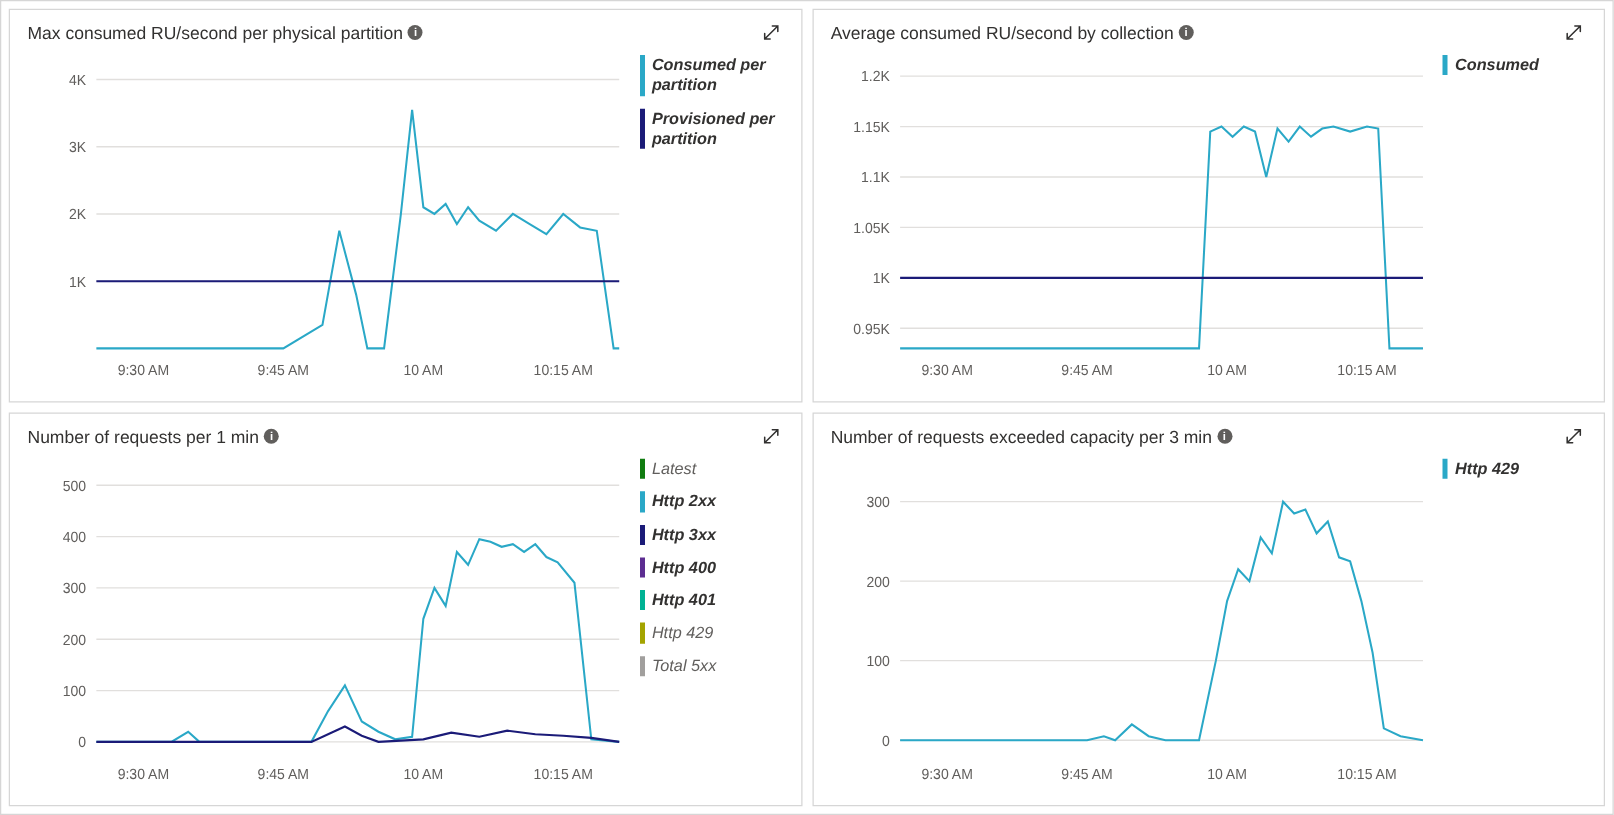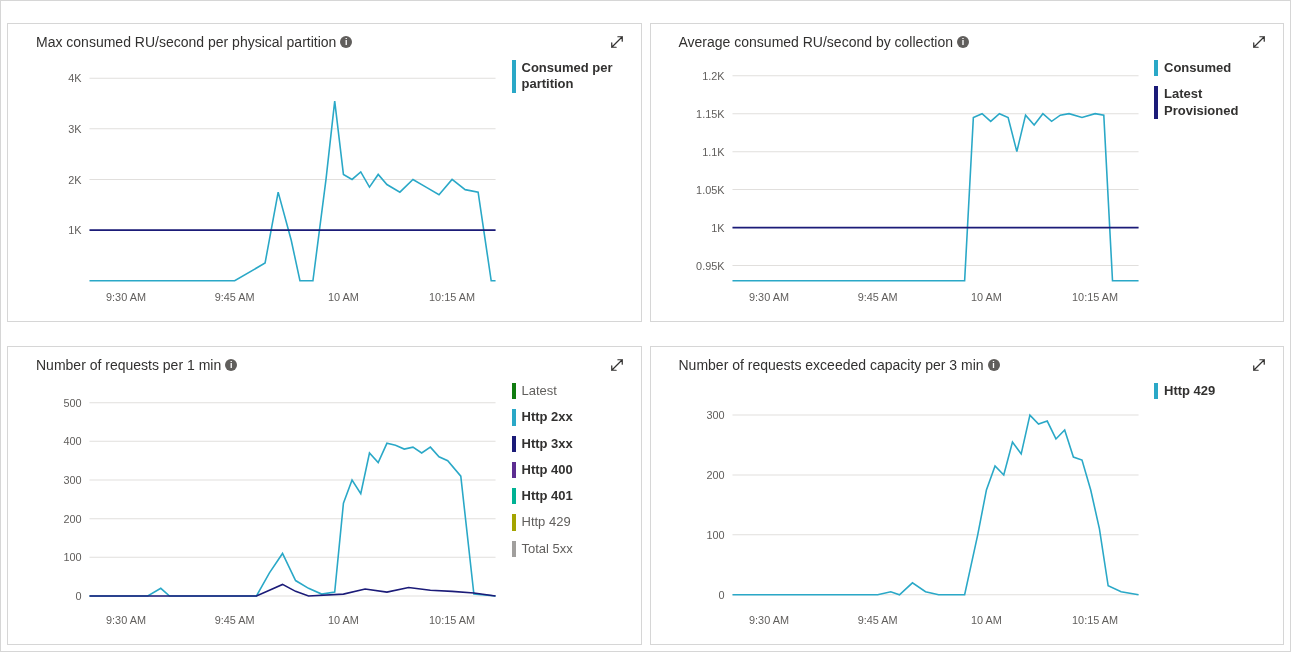--- a/index.html
+++ b/index.html
@@ -20,23 +20,22 @@
     grid-template-rows: 1fr 1fr;
     gap: 8px;
     width: 100%;
     height: 100%;
   }
   .card {
     border: 1px solid #d6d6d6;
     background: #fff;
     display: flex;
     flex-direction: column;
-    padding: 8px 14px 8px 28px;
+    padding: 8px 14px 8px 14px;
     position: relative;
-    margin-top: 16px;
   }
   .card-header {
     display: flex;
     align-items: center;
     justify-content: space-between;
     margin-bottom: 4px;
   }
   .card-title-wrap {
     display: flex;
     align-items: center;
@@ -86,20 +85,21 @@
     flex-direction: column;
     gap: 10px;
     padding-top: 4px;
   }
   .legend-item {
     display: flex;
     align-items: flex-start;
     gap: 6px;
     font-size: 13px;
     line-height: 1.25;
+    font-style: italic;
   }
   .legend-swatch {
     width: 4px;
     align-self: stretch;
     min-height: 14px;
     flex-shrink: 0;
   }
   .legend-label { color: #323130; }
   .legend-label.muted { color: #605e5c; font-weight: 400; }
   .legend-label.bold { font-weight: 600; }
@@ -141,20 +141,24 @@
             <text class="axis-text" x="310.35974304068526" y="243" text-anchor="middle">10 AM</text>
             <text class="axis-text" x="420.1027837259102" y="243" text-anchor="middle">10:15 AM</text>
             <path class="series-line" d="M54.0,223.0 L200.6,223.0 L231.3,205.4 L244.5,135.1 L257.7,182.8 L266.5,223.0 L279.6,223.0 L292.8,122.5 L301.6,44.7 L310.4,117.5 L319.1,122.5 L327.9,115.0 L336.7,130.1 L345.5,117.5 L354.3,127.5 L367.4,135.1 L380.6,122.5 L393.8,130.1 L406.9,137.6 L420.1,122.5 L433.3,132.6 L446.4,135.1 L459.6,223.0 L464.0,223.0 " stroke="#2aa8c7" stroke-width="1.6"></path>
             <path class="series-line" d="M54.0,172.8 L464.0,172.8 " stroke="#1b1b78" stroke-width="2.2"></path>
           </svg>
         </div>
         <div class="legend">
           <div class="legend-item">
             <div class="legend-swatch" style="background: rgb(42, 168, 199);"></div>
             <span class="legend-label bold">Consumed per partition</span>
+          </div>
+          <div class="legend-item">
+            <div class="legend-swatch" style="background: rgb(27, 27, 120);"></div>
+            <span class="legend-label bold">Provisioned per partition</span>
           </div>
         </div>
       </div>
     </div>
     <div class="card">
       <div class="card-header">
         <div class="card-title-wrap">
           <span class="card-title">Average consumed RU/second by collection</span>
           <span class="info-icon">i</span>
         </div>
@@ -185,24 +189,20 @@
             <text class="axis-text" x="420.1027837259102" y="243" text-anchor="middle">10:15 AM</text>
             <path class="series-line" d="M54.0,223.0 L288.4,223.0 L297.2,61.0 L306.0,57.2 L314.7,64.8 L323.5,57.2 L332.3,61.0 L341.1,94.9 L349.9,58.7 L358.6,68.5 L367.4,57.2 L376.2,64.8 L385.0,58.7 L393.8,57.2 L406.9,61.0 L420.1,57.2 L428.9,58.7 L437.7,223.0 L464.0,223.0 " stroke="#2aa8c7" stroke-width="1.6"></path>
             <path class="series-line" d="M54.0,170.3 L464.0,170.3 " stroke="#1b1b78" stroke-width="2.2"></path>
           </svg>
         </div>
         <div class="legend">
           <div class="legend-item">
             <div class="legend-swatch" style="background: rgb(42, 168, 199);"></div>
             <span class="legend-label bold">Consumed</span>
           </div>
-          <div class="legend-item">
-            <div class="legend-swatch" style="background: rgb(27, 27, 120);"></div>
-            <span class="legend-label bold">Latest Provisioned</span>
-          </div>
         </div>
       </div>
     </div>
     <div class="card">
       <div class="card-header">
         <div class="card-title-wrap">
           <span class="card-title">Number of requests per 1 min</span>
           <span class="info-icon">i</span>
         </div>
         <div class="expand-btn">

